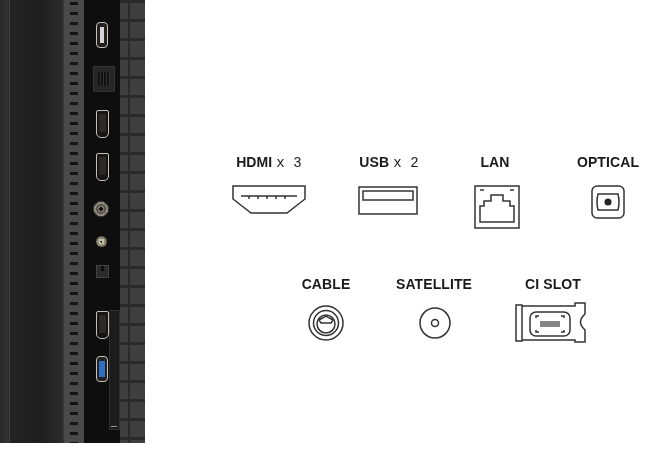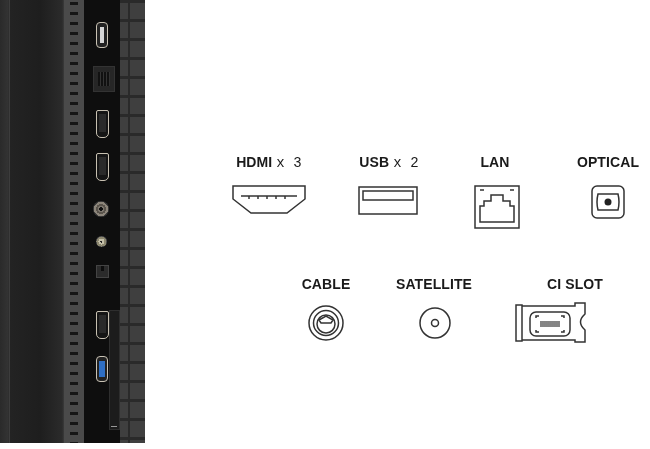--- a/index.html
+++ b/index.html
@@ -144,21 +144,21 @@
     <circle cx="17" cy="17" r="3.5" fill="#222" stroke="none"></circle>
   </svg>
 </div>
 
 <div class="conn-label" style="left:326px; top:276px;">
   <span>CABLE</span>
 </div>
 <div class="conn-label" style="left:434px; top:276px;">
   <span>SATELLITE</span>
 </div>
-<div class="conn-label" style="left:575px; top:276px;text-align:right;">
+<div class="conn-label" style="left:553px; top:276px;text-align:right;">
   <span>CI SLOT</span>
 </div>
 
 <div class="conn-icon" style="left:307px; top:304px;">
   <svg width="38" height="38" viewBox="0 0 38 38" fill="none" stroke="#333" stroke-width="1.5">
     <circle cx="19" cy="19" r="17"></circle>
     <circle cx="19" cy="19" r="12.5"></circle>
     <circle cx="19" cy="20" r="9"></circle>
     <path d="M12 16 L19 12 L26 16 L24 19 L14 19 Z"></path>
   </svg>

